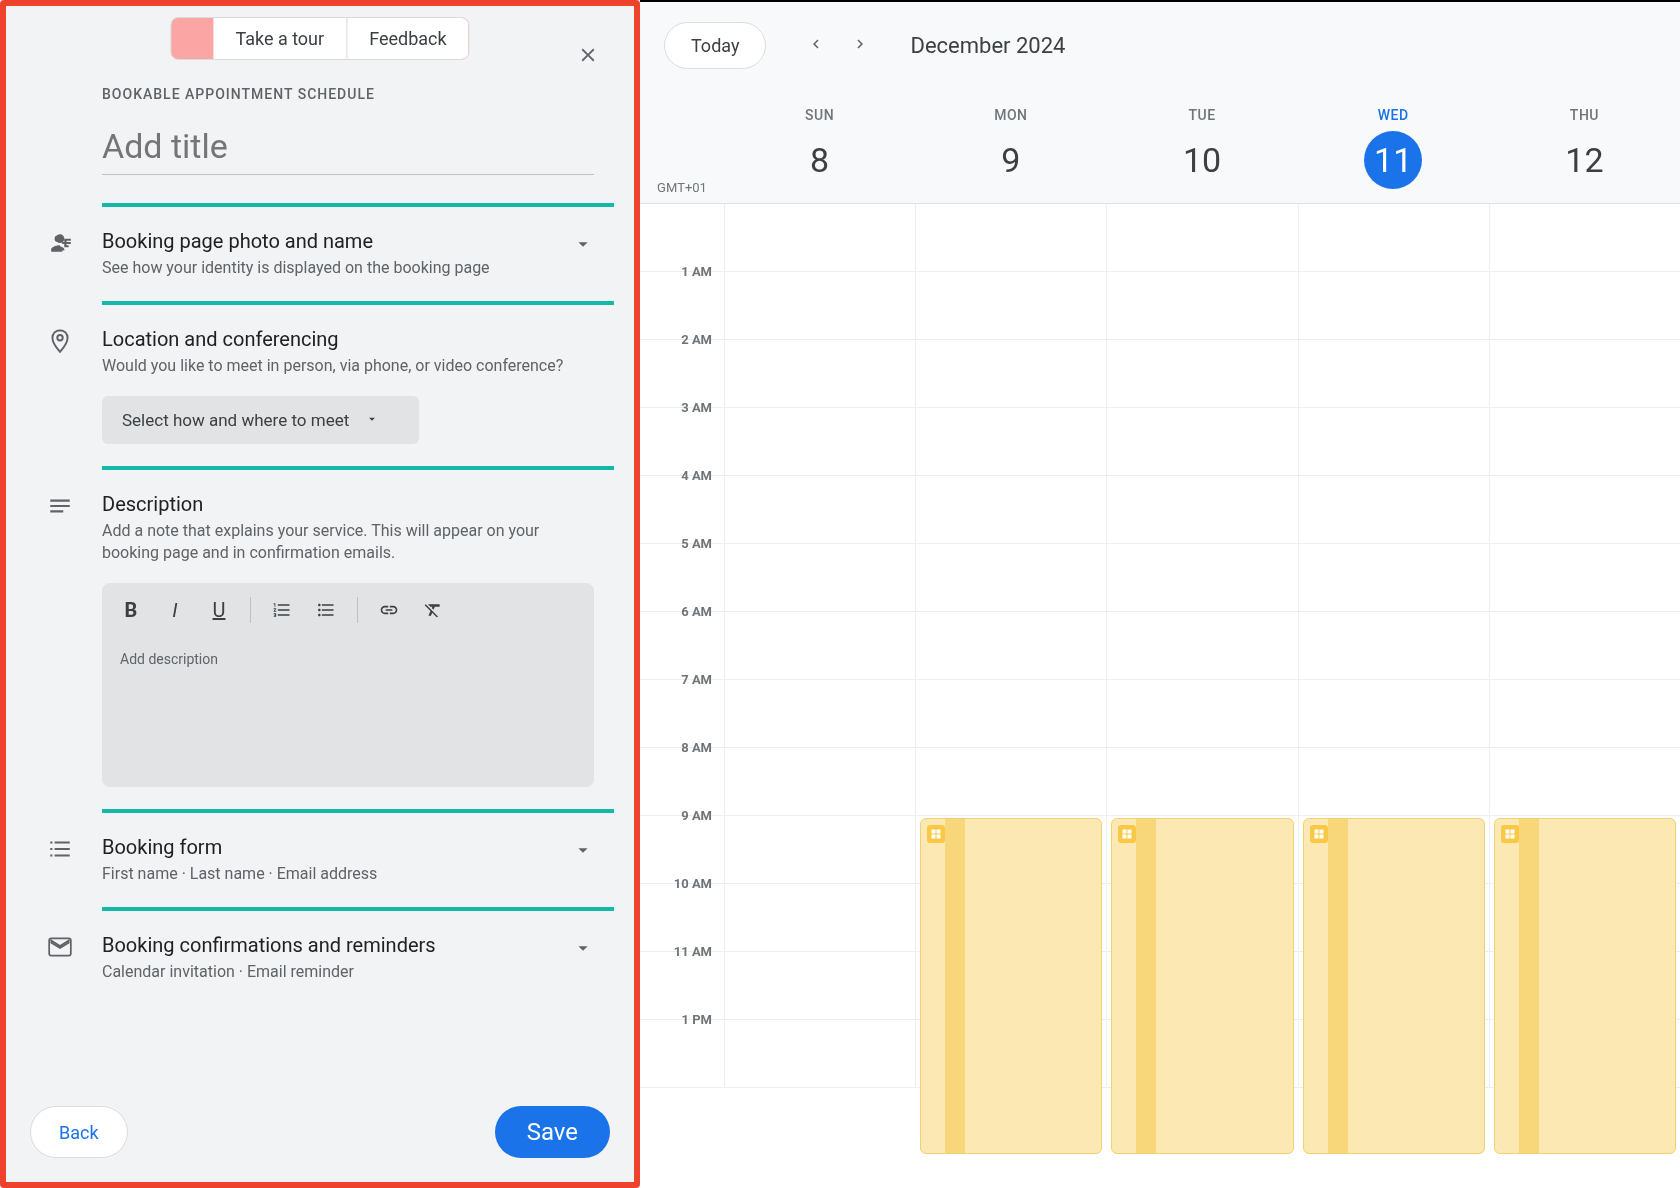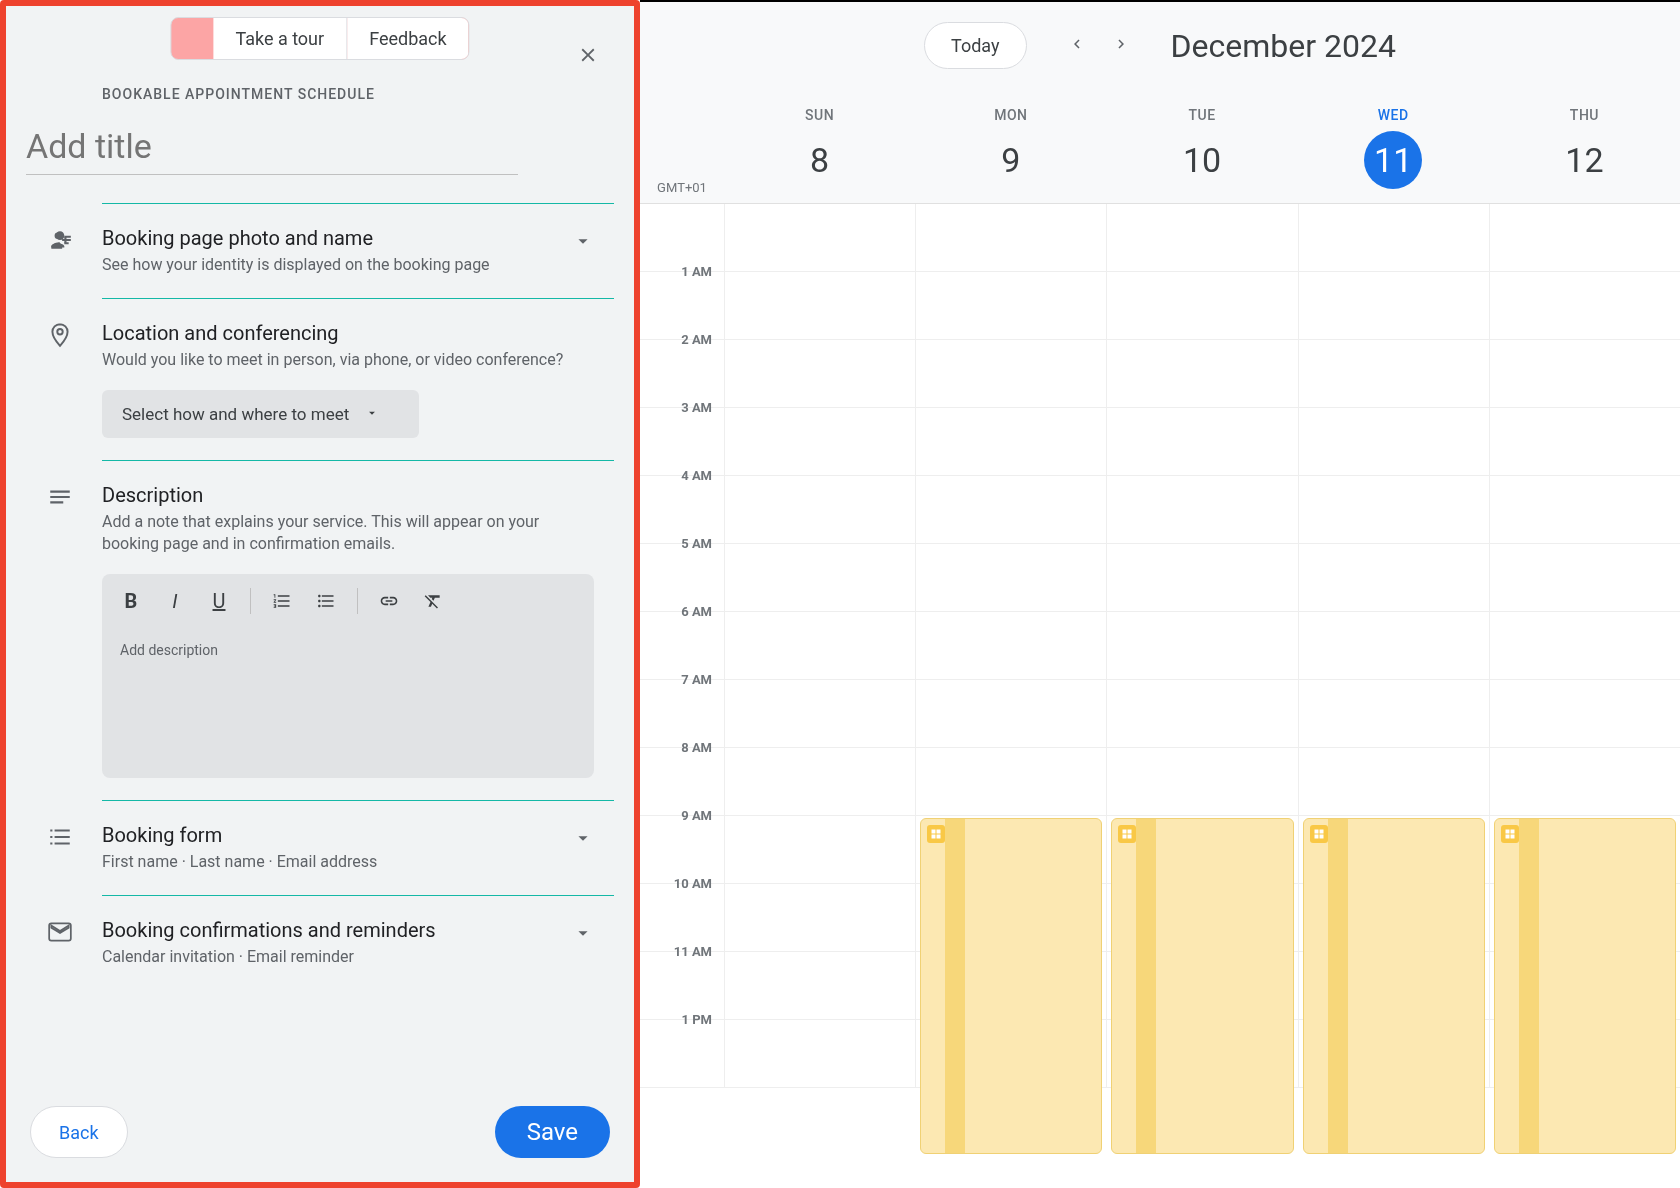--- a/index.html
+++ b/index.html
@@ -9,23 +9,23 @@
 
 .left-panel { width: 640px; height: 100%; background: #f1f3f4; border: 6px solid #ee422d; border-radius: 4px; position: relative; display: flex; flex-direction: column; }
 .top-btns { position: absolute; top: 11px; left: 50%; transform: translateX(-50%); display: flex; border: 1px solid #dadce0; border-radius: 8px; overflow: hidden; background: #fca5a5; padding-left: 42px; }
 .top-btns button { border: none; background: #fff; padding: 10px 22px; font-size: 18px; color: #3c4043; cursor: pointer; }
 .top-btns button:first-child { border-right: 1px solid #dadce0; }
 .close-btn { position: absolute; top: 32px; right: 28px; width: 36px; height: 36px; border: none; background: transparent; cursor: pointer; display: flex; align-items: center; justify-content: center; }
 .close-btn svg { width: 22px; height: 22px; fill: #5f6368; }
 
 .panel-content { flex: 1; overflow-y: auto; padding: 80px 20px 0 20px; }
 .section-label { font-size: 14px; letter-spacing: 1px; color: #5f6368; font-weight: 500; margin-left: 76px; margin-bottom: 16px; }
-.title-input { width: calc(100% - 96px); border: none; border-bottom: 1px solid #c0c0c0; background: transparent; font-size: 34px; color: #5f6368; padding: 8px 0; outline: none; }
-
-.section { border-top: 1px solid #14b8a6; margin-left: 76px; padding: 22px 20px 22px 0; position: relative; }
+.title-input { width: calc(100% - 96px); margin-left: 76px; border: none; border-bottom: 1px solid #c0c0c0; background: transparent; font-size: 34px; color: #5f6368; padding: 8px 0; outline: none; }
+
+.section { border-top: 4px solid #14b8a6; margin-left: 76px; padding: 22px 20px 22px 0; position: relative; }
 .section-icon { position: absolute; left: -56px; top: 22px; width: 28px; height: 28px; display: flex; align-items: center; justify-content: center; }
 .section-icon svg { width: 26px; height: 26px; fill: #5f6368; }
 .section-title { font-size: 20px; color: #202124; margin-bottom: 4px; }
 .section-sub { font-size: 16px; color: #5f6368; line-height: 1.4; max-width: 480px; }
 .section .chevron { position: absolute; right: 20px; top: 26px; }
 .chevron svg { width: 22px; height: 22px; fill: #5f6368; }
 
 .meet-select { margin-top: 18px; background: #e1e3e5; border: none; border-radius: 6px; padding: 14px 40px 14px 20px; font-size: 17px; color: #3c4043; cursor: pointer; display: inline-flex; align-items: center; gap: 16px; }
 .meet-select svg { width: 14px; height: 14px; fill: #3c4043; }
 
@@ -33,26 +33,26 @@
 .editor-toolbar .tb-btn { width: 42px; height: 34px; border: none; background: transparent; cursor: pointer; display: flex; align-items: center; justify-content: center; font-size: 20px; color: #3c4043; }
 .editor-toolbar .divider { width: 1px; height: 26px; background: #c0c0c0; margin: 0 8px; }
 .editor-body { background: #e1e3e5; border-radius: 0 0 8px 8px; min-height: 150px; padding: 14px 18px; font-size: 14px; color: #5f6368; }
 
 .footer { display: flex; justify-content: space-between; padding: 20px 24px 24px 24px; }
 .btn-back { border: 1px solid #dadce0; background: #fff; color: #1a73e8; padding: 12px 28px; border-radius: 26px; font-size: 18px; cursor: pointer; }
 .btn-save { border: none; background: #1a73e8; color: #fff; padding: 12px 32px; border-radius: 26px; font-size: 24px; cursor: pointer; }
 
 
 .right-panel { flex: 1; background: #fff; display: flex; flex-direction: column; border-top: 2px solid #000; }
-.cal-header { display: flex; align-items: center; padding: 20px 32px; gap: 30px; background: #f8f9fa; justify-content: center; }
+.cal-header { display: flex; align-items: center; padding: 20px 24px; gap: 30px; background: #f8f9fa; }
 .today-btn { border: 1px solid #dadce0; background: #fff; padding: 12px 26px; border-radius: 26px; font-size: 18px; color: #3c4043; cursor: pointer; }
 .nav-arrows { display: flex; gap: 4px; }
 .nav-arrow { width: 40px; height: 40px; border: none; background: transparent; border-radius: 50%; cursor: pointer; display: flex; align-items: center; justify-content: center; }
 .nav-arrow svg { width: 18px; height: 18px; fill: #5f6368; }
-.cal-title { font-size: 32px; color: #3c4043; font-weight: 400; }
+.cal-title { font-size: 22px; color: #3c4043; font-weight: 400; }
 
 .cal-grid { flex: 1; display: flex; flex-direction: column; overflow: hidden; }
 .day-headers { display: flex; border-bottom: 1px solid #e0e0e0; background: #f8f9fa; }
 .tz-cell { width: 84px; display: flex; align-items: flex-end; justify-content: center; font-size: 13px; color: #70757a; padding-bottom: 8px; }
 .day-header { flex: 1; text-align: center; padding: 18px 0 14px 0; }
 .day-name { font-size: 14px; color: #70757a; font-weight: 500; letter-spacing: 0.5px; }
 .day-name.active { color: #1a73e8; }
 .day-num { font-size: 34px; color: #3c4043; margin-top: 8px; display: inline-flex; width: 58px; height: 58px; align-items: center; justify-content: center; border-radius: 50%; }
 .day-num.active { background: #1a73e8; color: #fff; }
 

